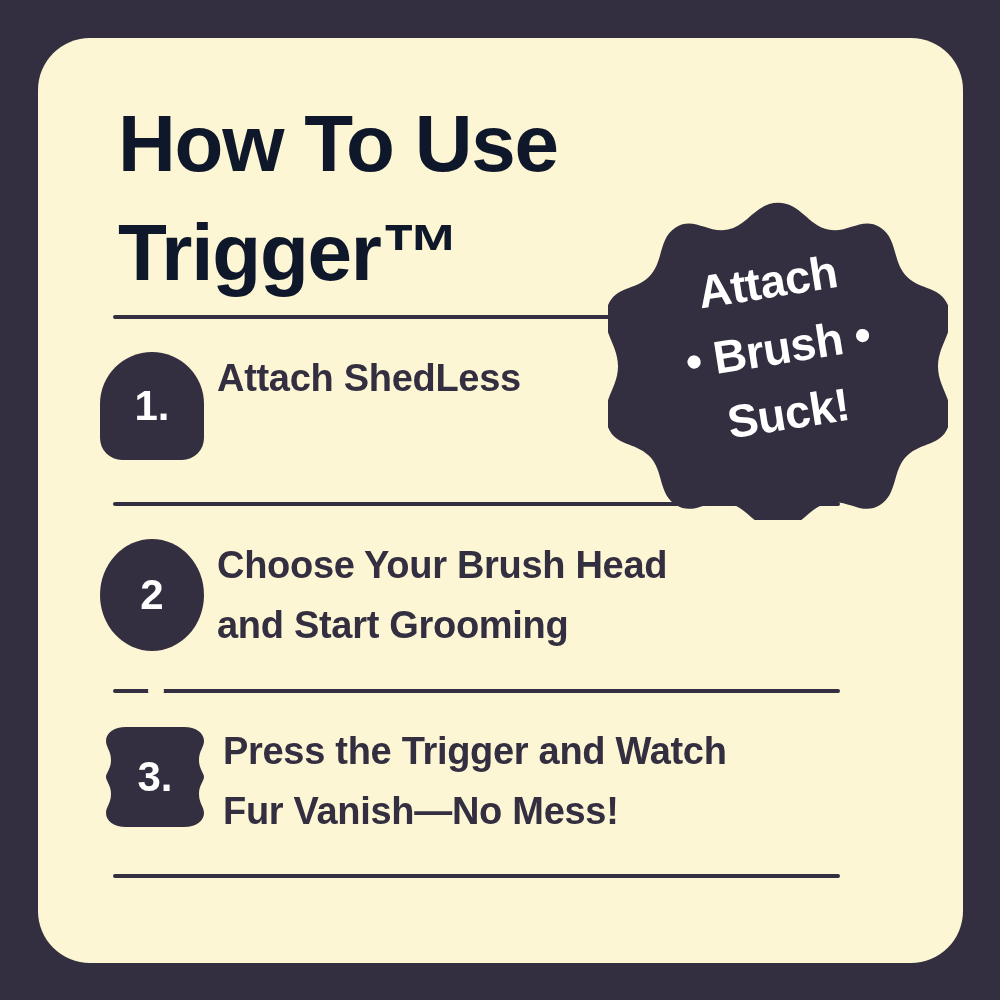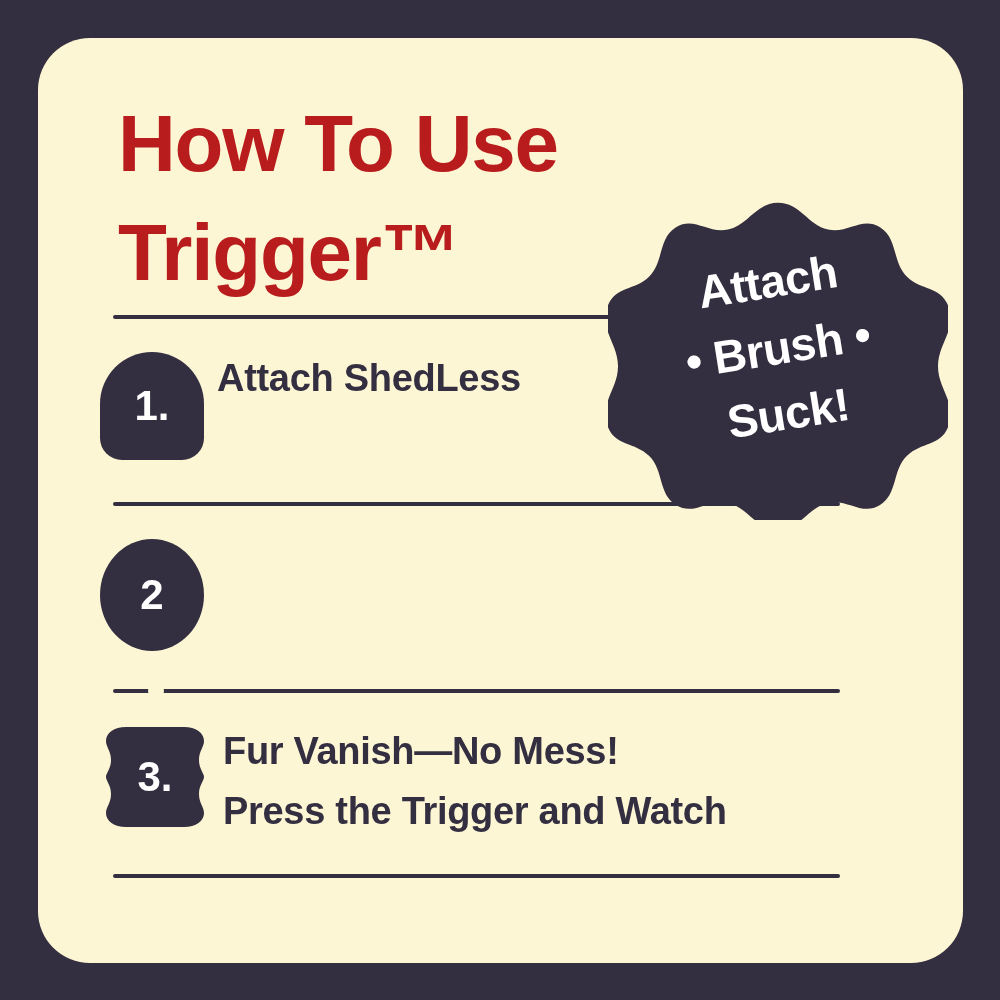--- a/index.html
+++ b/index.html
@@ -32,21 +32,21 @@
     overflow: hidden;
     box-sizing: border-box;
   }
 
   
   .title {
     position: absolute;
     left: 80px;
     top: 52px;
     width: 620px;
-    color: #b91c1c;
+    color: #0f172a;
     font-size: 80px;
     font-weight: 700;
     line-height: 1.36;
     letter-spacing: -1.2px;
   }
   .title-line { display: block; white-space: nowrap; }
 
   
   .divider {
     position: absolute;
@@ -175,20 +175,24 @@
         <span class="num">1.</span>
       </div>
       <div class="step-text">
         <span class="tline">Attach ShedLess</span>
       </div>
     </div>
 
     <div class="step s2">
       <div class="badge circle">
         <span class="num">2</span>
+      </div>
+      <div class="step-text">
+        <span class="tline">Choose Your Brush Head</span>
+        <span class="tline">and Start Grooming</span>
       </div>
     </div>
 
     <div class="step s3">
       <div class="badge scallop">
         <svg viewBox="0 0 110 104">
           <path fill="#332E40" d="
             M 26 2
             H 84
             C 96 2 104 8 104 16
@@ -202,22 +206,22 @@
             C 6 82 11 78 11 69
             C 11 60 6 56 6 52
             C 6 48 11 44 11 35
             C 11 26 6 22 6 16
             C 6 8 14 2 26 2
             Z"></path>
         </svg>
         <span class="num">3.</span>
       </div>
       <div class="step-text">
+        <span class="tline">Press the Trigger and Watch</span>
         <span class="tline">Fur Vanish—No Mess!</span>
-        <span class="tline">Press the Trigger and Watch</span>
       </div>
     </div>
 
     <div class="burst">
       <svg viewBox="0 0 340 344">
         <path fill="#332E40" d="
           M 170 6
           C 192 6 200 26 220 30
           C 240 34 254 18 272 28
           C 290 38 284 59 299 72

